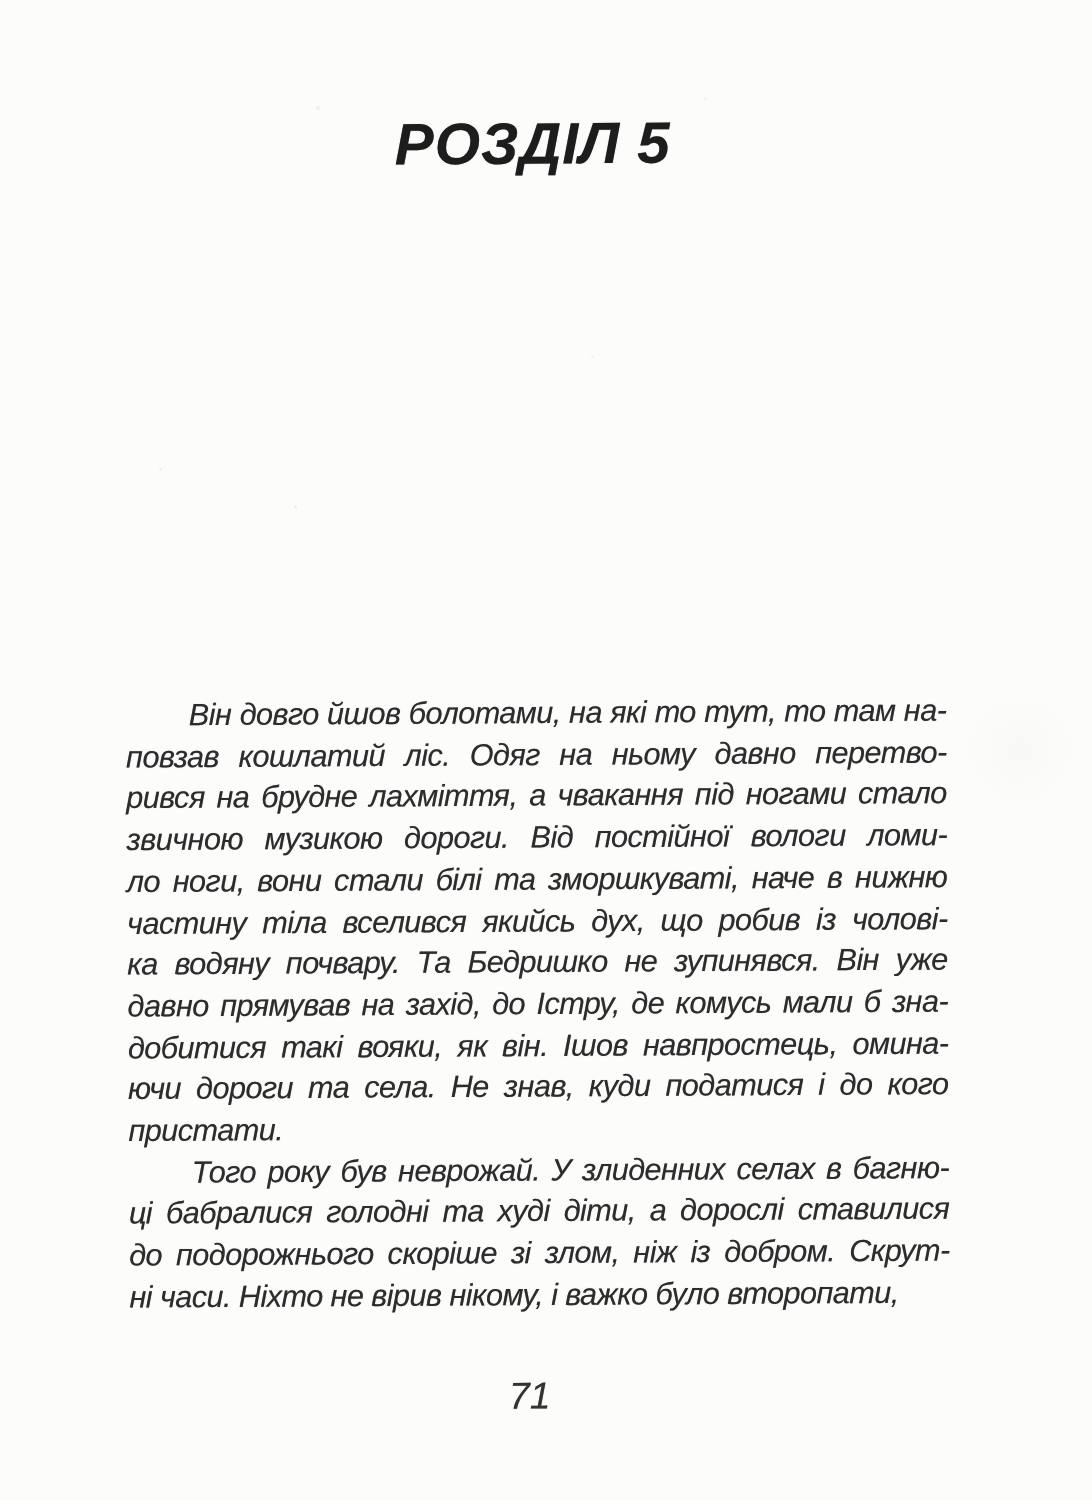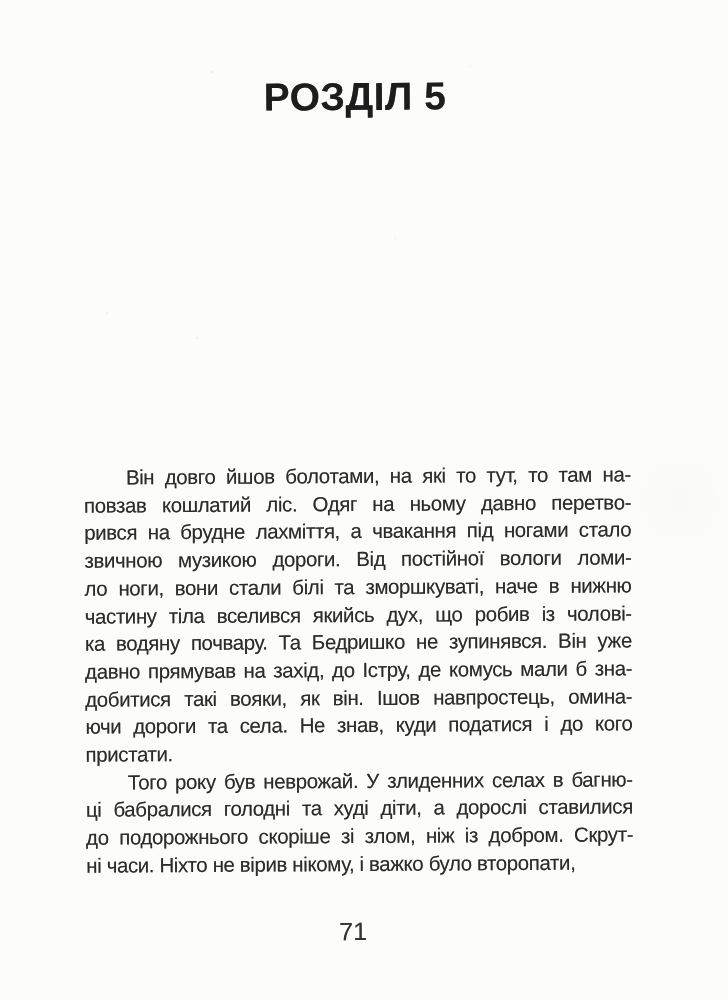--- a/index.html
+++ b/index.html
@@ -9,20 +9,21 @@
     height: 1000px;
     overflow: hidden;
     background: #fcfcfb;
     font-family: "Liberation Sans", sans-serif;
   }
   .page {
     position: relative;
     width: 728px;
     height: 788px;
     background: #fcfcfb;
+    font-style: italic;
   }
   
   .scan-artifacts {
     position: absolute;
     inset: 0;
     pointer-events: none;
     background-image:
       radial-gradient(circle 3px at 212px 72px, rgba(60,60,60,0.10), transparent 70%),
       radial-gradient(circle 2px at 470px 66px, rgba(60,60,60,0.08), transparent 70%),
       radial-gradient(circle 2px at 107px 313px, rgba(60,60,60,0.10), transparent 70%),

